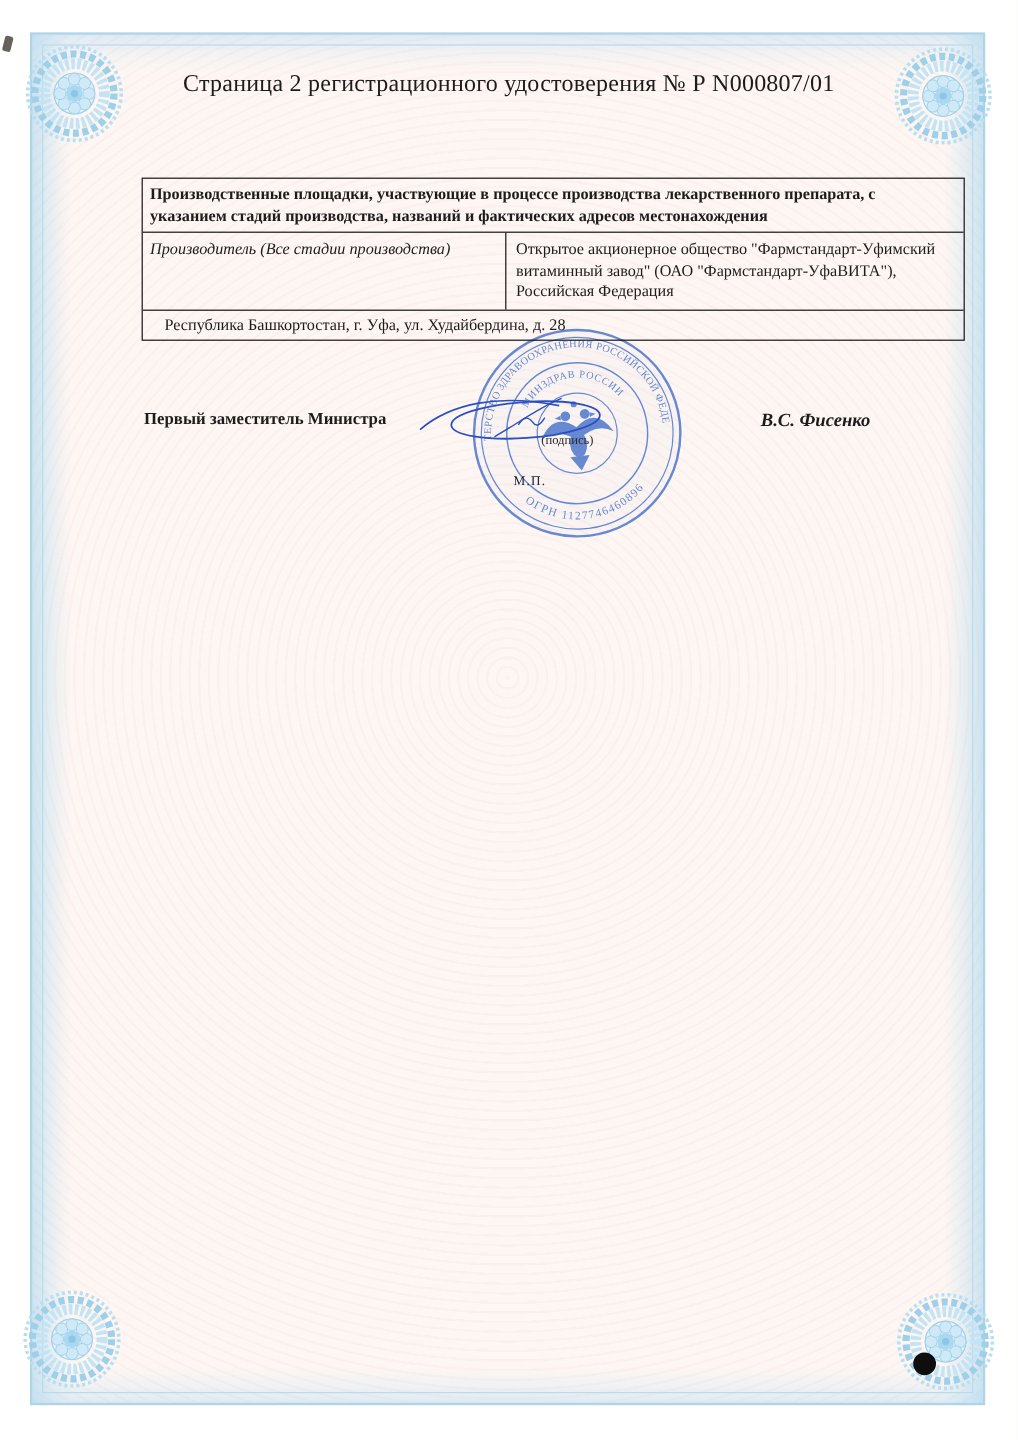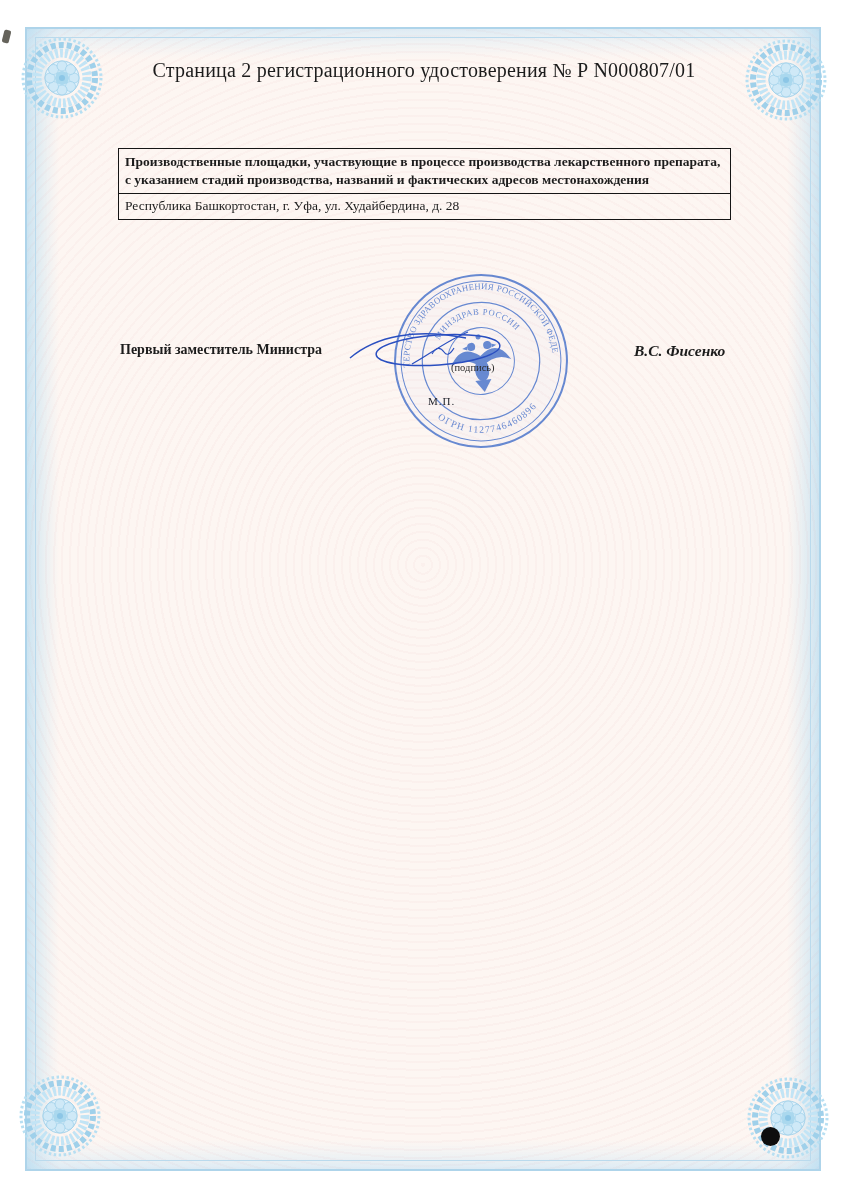--- a/index.html
+++ b/index.html
@@ -32,29 +32,29 @@
   .punch-dot{
     position:absolute;left:761px;top:1127px;width:19px;height:19px;border-radius:50%;
     background:#0e0e0e;z-index:5;
   }
   
   .doc-header{
     position:absolute;left:0;right:0;top:59px;text-align:center;
     font-size:20px;letter-spacing:.2px;z-index:3;
   }
   .prod-table{
-    position:absolute;left:118px;top:148px;width:613px;z-index:3;
+    position:absolute;left:118px;top:148px;width:686px;z-index:3;
     border:1px solid #151515;font-size:13.5px;line-height:1.3;background:rgba(255,255,255,0);
     box-sizing:border-box;
   }
   .t-header{font-weight:bold;padding:4px 7px 5px 6px;border-bottom:1px solid #151515;}
   .t-row{display:flex;border-bottom:1px solid #151515;}
   .t-cell-left{width:303px;border-right:1px solid #151515;font-style:italic;padding:5px 7px 6px 6px;box-sizing:border-box;}
   .t-cell-right{flex:1;padding:5px 7px 6px 8px;}
-  .t-address{padding:3px 7px 4px 6px;}
+  .t-address{padding:3px 7px 4px 6px;margin-left:12px;}
   .sig-title{position:absolute;left:120px;top:342px;font-weight:bold;font-size:14px;z-index:3;}
   .sig-name{position:absolute;left:634px;top:342px;font-weight:bold;font-size:15.5px;z-index:4;font-style:italic;}
   .sig-caption{position:absolute;left:437px;top:362px;font-size:10.5px;color:#2a2a2a;z-index:4;padding-left:14px;}
   .stamp-caption{position:absolute;left:428px;top:395px;font-size:11px;letter-spacing:1px;z-index:4;color:#20242c;}
   .seal{position:absolute;left:392px;top:272px;width:178px;height:178px;opacity:.85;z-index:2;transform:rotate(-7deg);}
   .handsig{position:absolute;left:346px;top:324px;width:176px;height:54px;z-index:4;}
 </style>
 </head>
 <body>
 
@@ -100,20 +100,24 @@
       <use href="#rosette"></use>
     </svg>
 
   <div class="edge-mark"></div>
   <div class="punch-dot"></div>
 
   <div class="doc-header">Страница 2 регистрационного удостоверения № Р N000807/01</div>
 
   <div class="prod-table">
     <div class="t-header">Производственные площадки, участвующие в процессе производства лекарственного препарата, с указанием стадий производства, названий и фактических адресов местонахождения</div>
+    <div class="t-row">
+      <div class="t-cell-left">Производитель (Все стадии производства)</div>
+      <div class="t-cell-right">Открытое акционерное общество "Фармстандарт-Уфимский витаминный завод" (ОАО "Фармстандарт-УфаВИТА"), Российская Федерация</div>
+    </div>
     <div class="t-address">Республика Башкортостан, г. Уфа, ул. Худайбердина, д. 28</div>
   </div>
 
   <div class="sig-title">Первый заместитель Министра</div>
   <div class="sig-name">В.С. Фисенко</div>
   <div class="sig-caption">(подпись)</div>
   <div class="stamp-caption">М.П.</div>
 
   <svg class="seal" viewBox="0 0 176 176">
     <defs>

